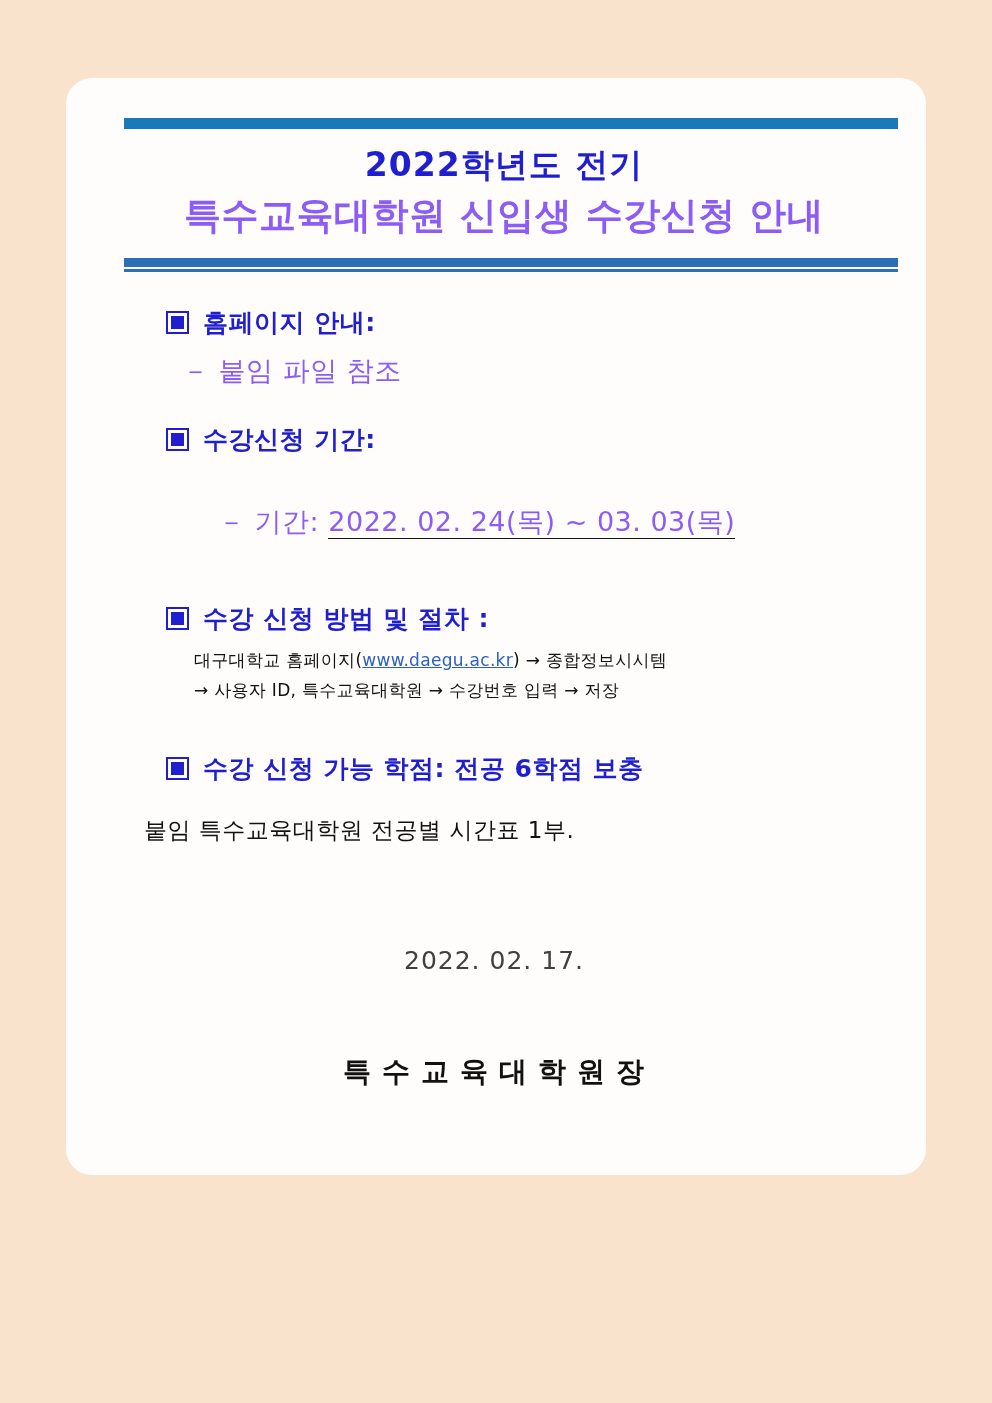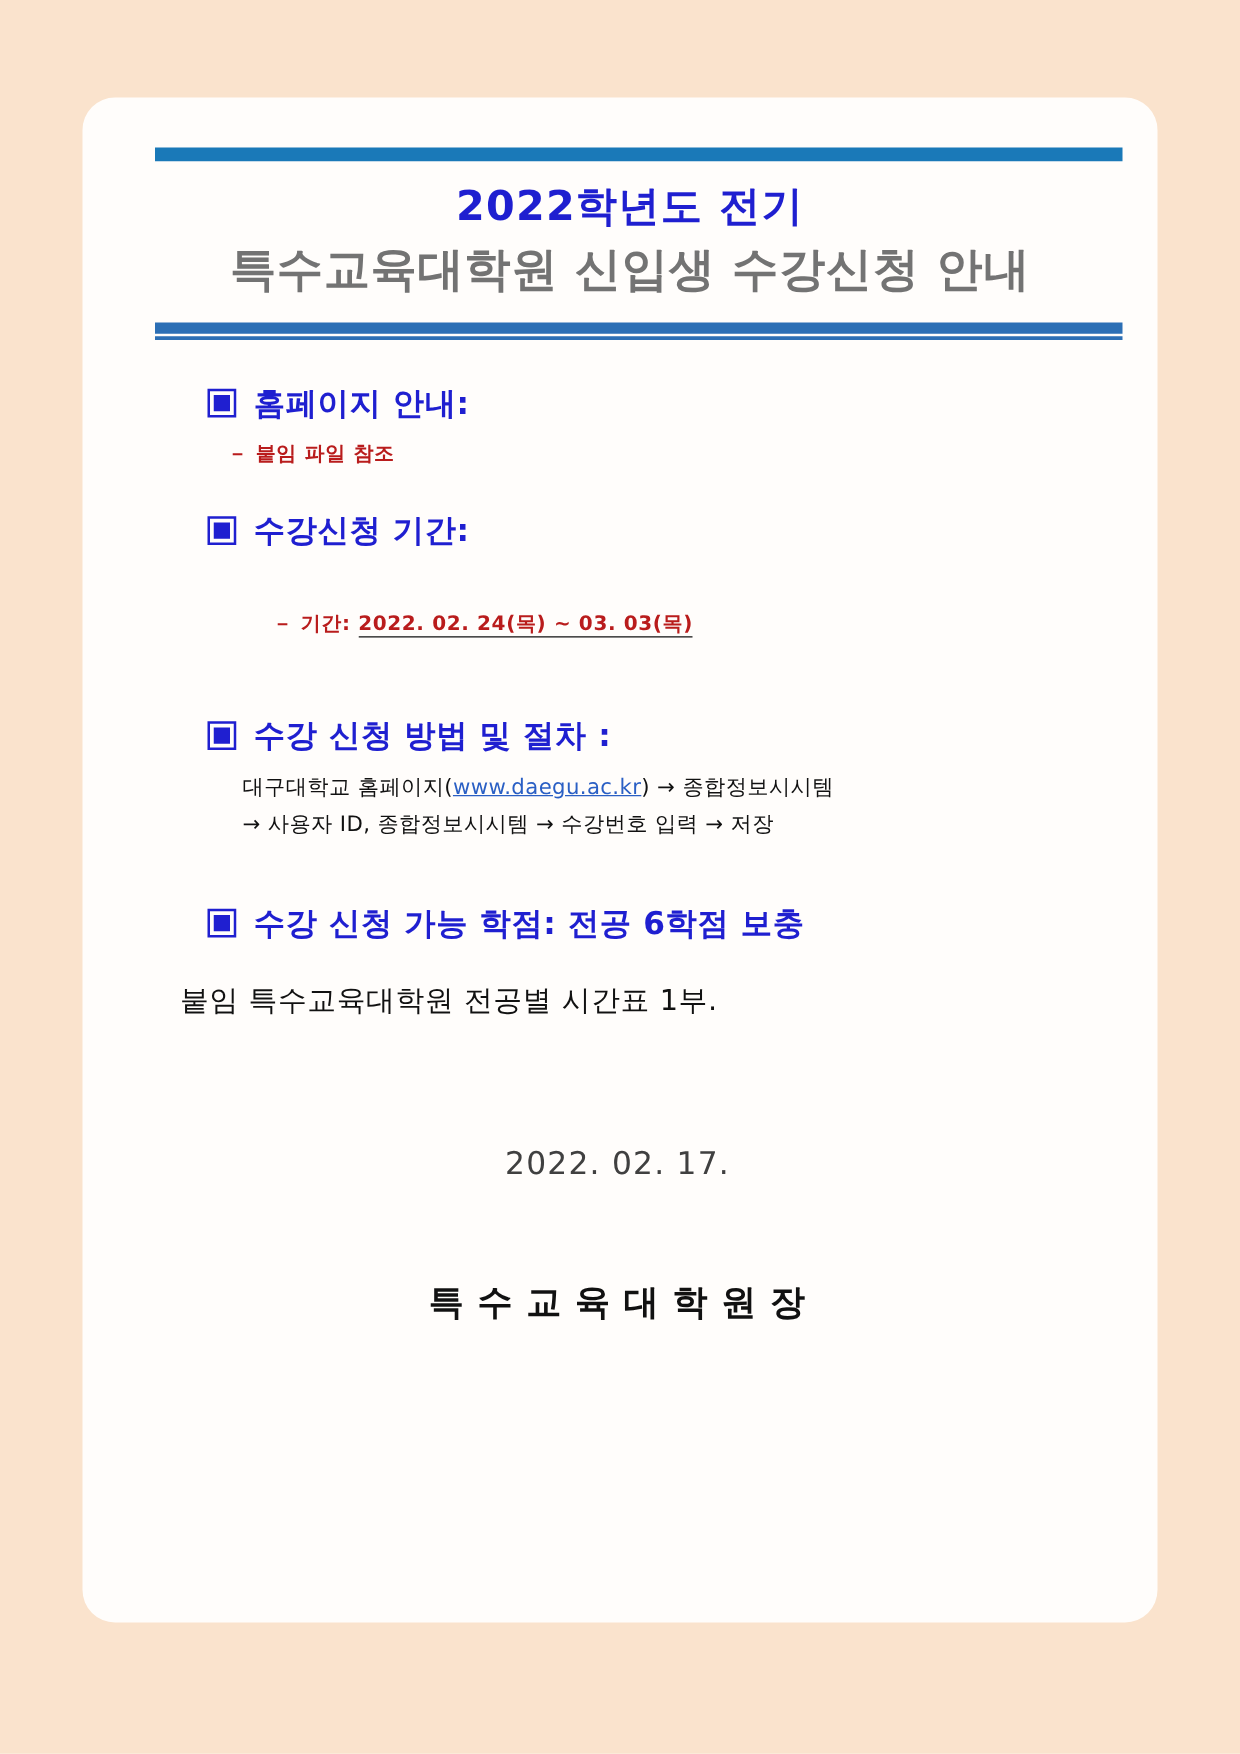--- a/index.html
+++ b/index.html
@@ -11,21 +11,21 @@
     height: 1403px;
     background: #fae3cd;
     font-family: "DejaVu Sans", "Liberation Sans", sans-serif;
     overflow: hidden;
   }
   .page {
     position: absolute;
     left: 66px;
     top: 78px;
     width: 860px;
-    height: 1220px;
+    height: 1097px;
     background: #fffdfb;
     border-radius: 26px;
     box-sizing: border-box;
   }
   .inner {
     position: absolute;
     left: 56px;
     top: 40px;
     right: 40px;
   }
@@ -40,21 +40,21 @@
     padding: 12px 0 6px 0;
   }
   .title-line1 {
     color: #1f1fd0;
     font-size: 33px;
     font-weight: bold;
     letter-spacing: 1px;
     line-height: 1.45;
   }
   .title-line2 {
-    color: #737373;
+    color: #8b5cf6;
     font-size: 37px;
     font-weight: bold;
     letter-spacing: 0.5px;
     line-height: 1.45;
   }
   .rule-bottom {
     width: 774px;
     height: 9px;
     background: #2c6fb5;
     margin: 10px 0 0 2px;
@@ -89,26 +89,25 @@
   .sq::after {
     content: "";
     position: absolute;
     left: 3px;
     top: 3px;
     right: 3px;
     bottom: 3px;
     background: #1f1fd0;
   }
   .sub {
-    color: #b91c1c;
-    font-size: 16px;
+    color: #8b5cf6;
+    font-size: 27px;
     letter-spacing: 0.5px;
     margin-top: 14px;
     padding-left: 60px;
-    font-weight: bold;
   }
   .sub.indent2 {
     padding-left: 96px;
     margin-top: 48px;
   }
   .underline {
     border-bottom: 1.5px solid #111;
     padding-bottom: 1px;
   }
   .body-text {
@@ -186,21 +185,21 @@
     </div>
 
     <div class="section gap-lg">
       <div class="bullet-head">
         <span class="sq"></span>
         <span>수강 신청 방법 및 절차 :</span>
       </div>
       <div class="body-text">
         <span>대구대학교 홈페이지(</span><a class="link" href="#">www.daegu.ac.kr</a><span>) → 종합정보시시템</span>
       </div>
-      <div class="body-text" style="margin-top:2px;">→ 사용자 ID, 종합정보시시템 → 수강번호 입력 → 저장</div>
+      <div class="body-text" style="margin-top:2px;">→ 사용자 ID, 특수교육대학원 → 수강번호 입력 → 저장</div>
     </div>
 
     <div class="section gap-md">
       <div class="bullet-head">
         <span class="sq"></span>
         <span>수강 신청 가능 학점: 전공 6학점 보충</span>
       </div>
     </div>
 
     <div class="attach">붙임  특수교육대학원 전공별 시간표   1부.</div>

